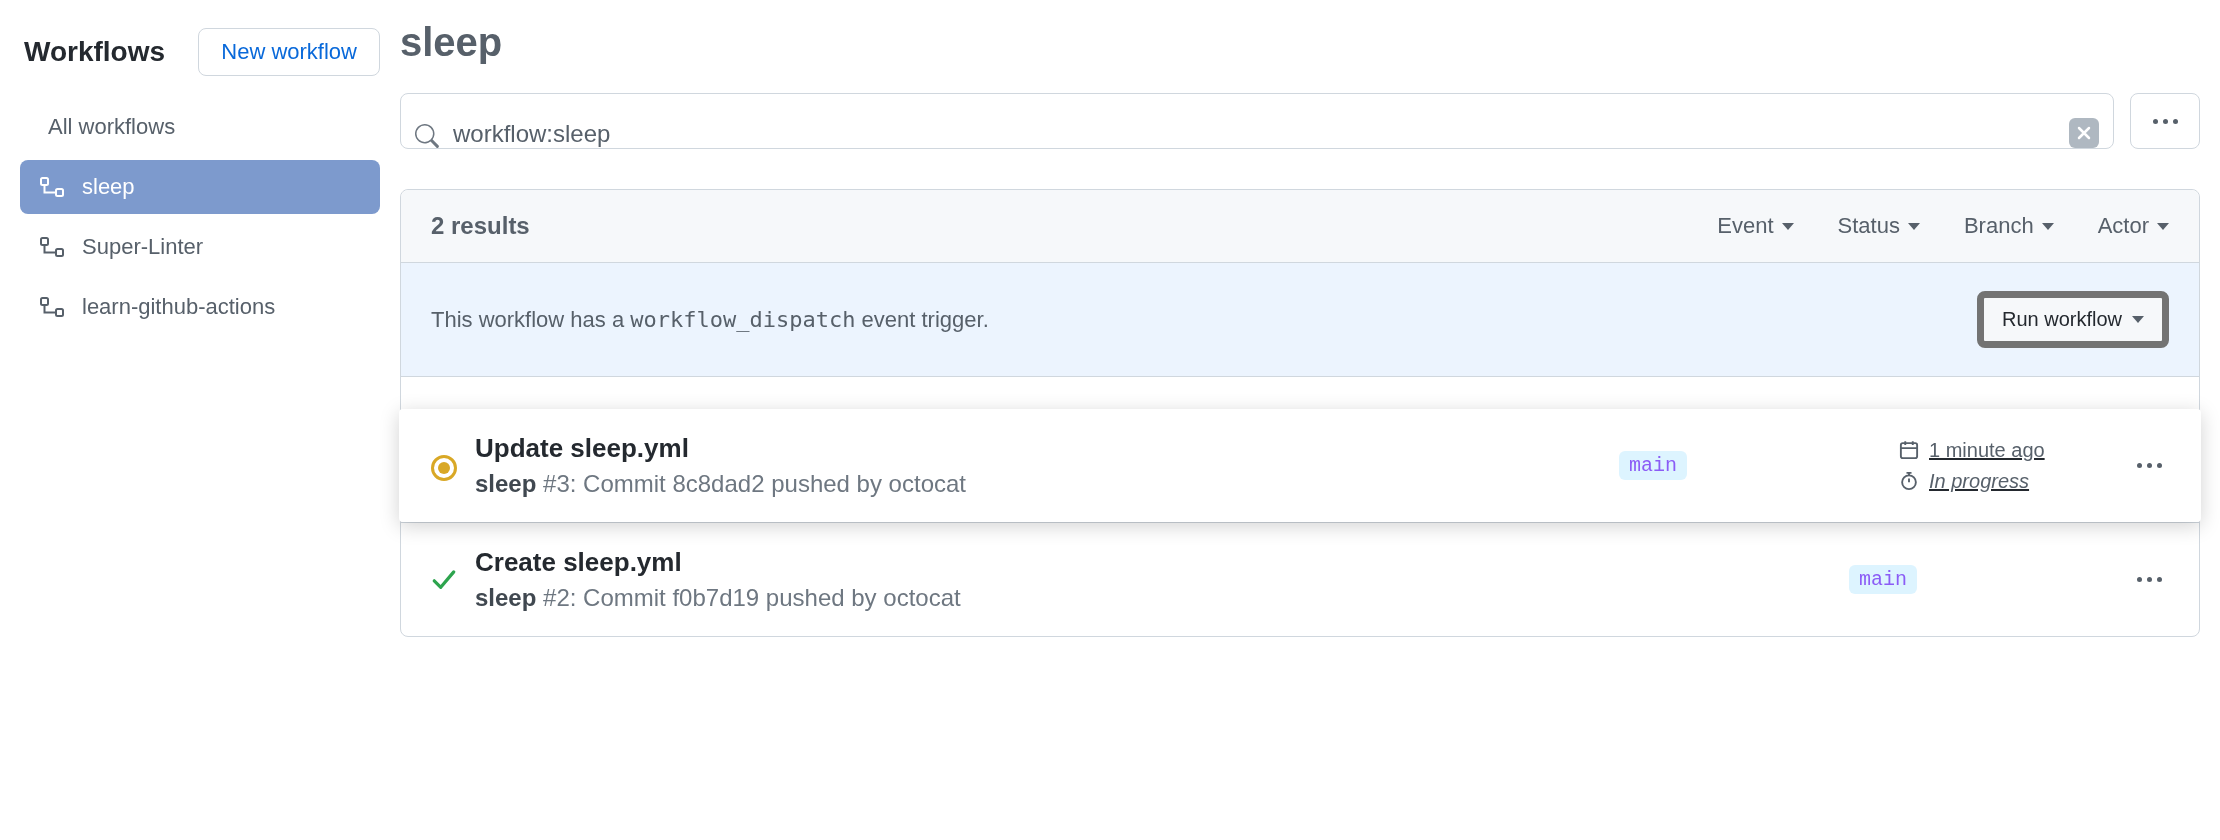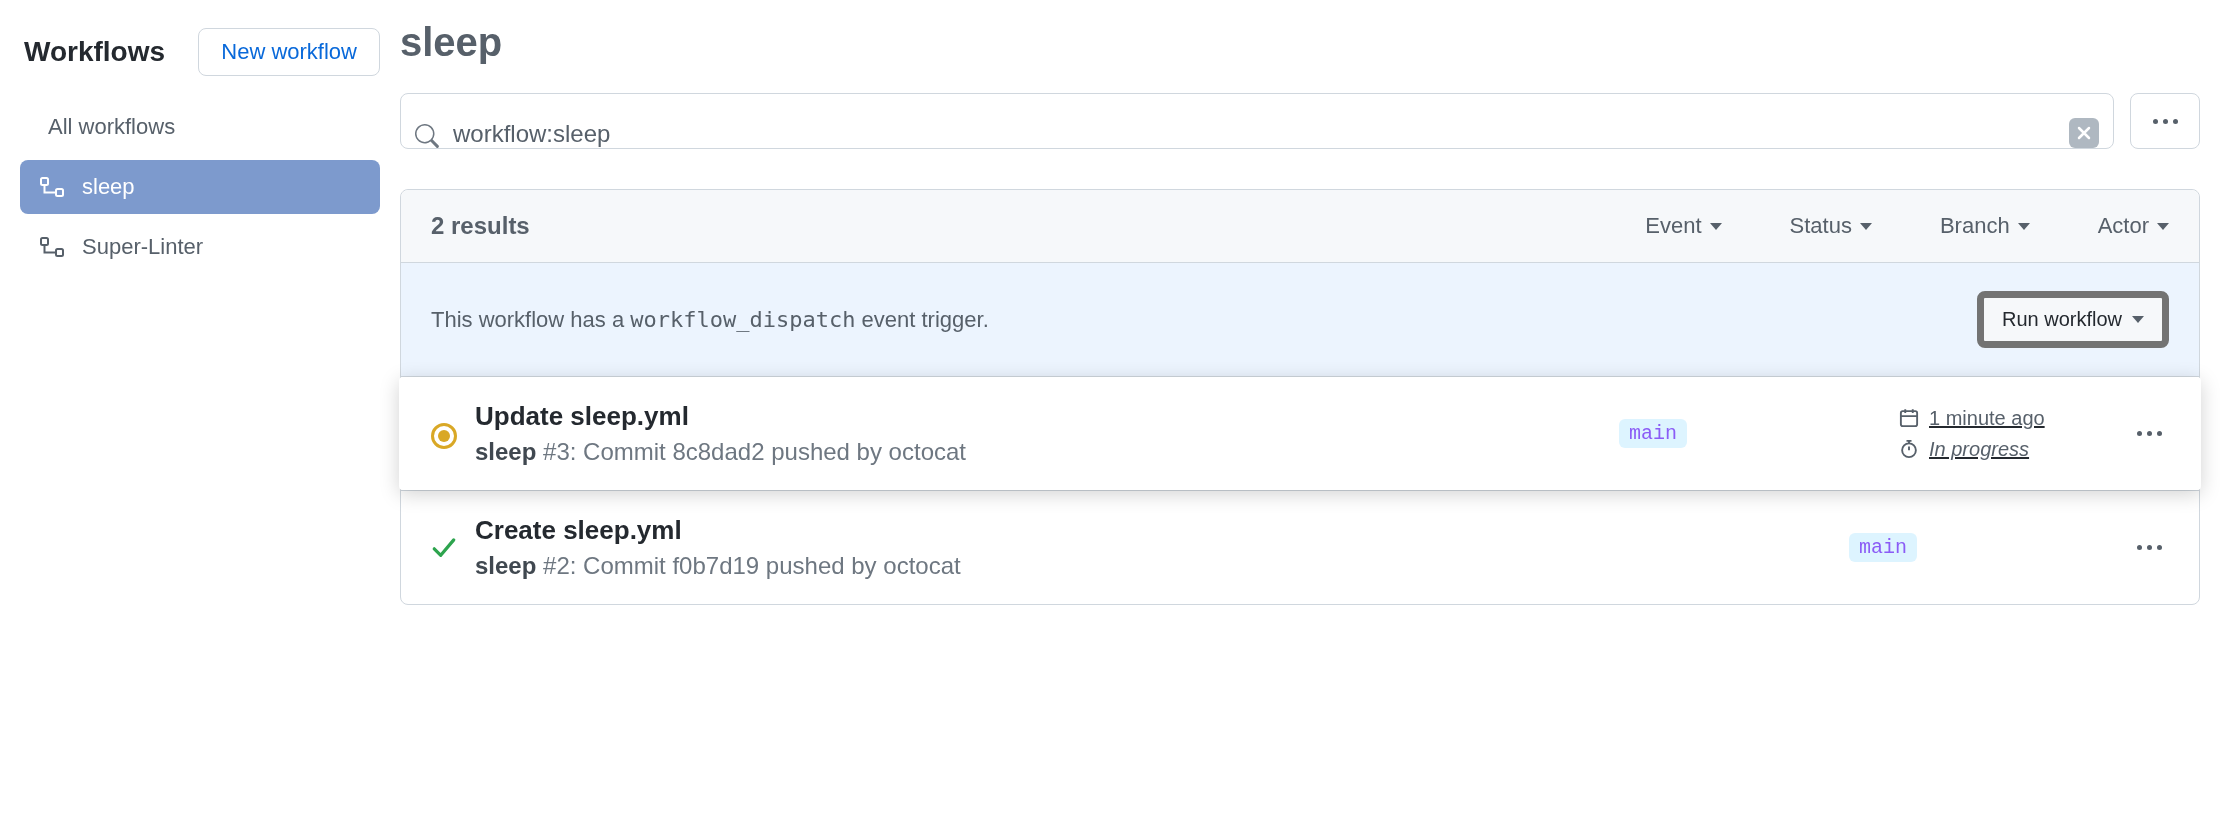--- a/index.html
+++ b/index.html
@@ -59,21 +59,21 @@
       width: 70px; height: 56px; border: 1px solid #d0d7de; border-radius: 8px;
       display:flex; align-items:center; justify-content:center; background:#fff; cursor:pointer;
     }
     .kebab-dots { display:flex; gap:5px; }
     .kebab-dots span { width:5px; height:5px; border-radius:50%; background:#57606a; }
     
     .results { border:1px solid #d0d7de; border-radius:8px; overflow:visible; }
     .results-header {
       display:flex; padding: 22px 30px;
       background:#f6f8fa; border-bottom:1px solid #d0d7de;
-      border-top-left-radius:8px; border-top-right-radius:8px;gap:24px;
+      border-top-left-radius:8px; border-top-right-radius:8px;
     }
     .results-count { font-size:24px; font-weight:600; color:#57606a; flex:1; }
     .filter { display:flex; align-items:center; gap:8px; font-size:22px; color:#57606a; margin-left:44px; cursor:pointer; }
     .caret { width:0; height:0; border-left:6px solid transparent; border-right:6px solid transparent; border-top:7px solid #57606a; }
     
     .dispatch {
       display:flex; align-items:center; justify-content:space-between;
       padding: 28px 30px; background:#ecf4fe; border-bottom:1px solid #d0d7de;
     }
     .dispatch-text { font-size:22px; color:#57606a; }
@@ -87,21 +87,21 @@
     .run-row {
       display:flex; align-items:center; padding: 24px 30px;
       position:relative;
     }
     .run-row.highlight {
       background:#fff;
       box-shadow: 0 4px 20px rgba(0,0,0,0.18);
       border-radius:4px;
       z-index:2;
       margin-left:-2px; margin-right:-2px;
-      padding-left:32px; padding-right:32px;
+      padding-left:32px; padding-right:32px;margin-top:32px;
     }
     .run-row.dim { border-top:1px solid #d0d7de; }
     .run-row:last-child { border-bottom-left-radius:8px; border-bottom-right-radius:8px; }
     .status-col { width:44px; display:flex; align-items:flex-start; padding-top:4px; }
     .status-running {
       width:26px; height:26px; border-radius:50%;
       border:3px solid #d9a826; display:flex; align-items:center; justify-content:center;
     }
     .status-running::after { content:""; width:12px; height:12px; border-radius:50%; background:#d9a826; }
     .status-success svg { width:26px; height:26px; color:#2da44e; }
@@ -141,20 +141,28 @@
     <span>sleep</span>
   </div>
   <div class="sidebar-item">
     <svg class="wf-icon" viewBox="0 0 24 20" fill="none" stroke="currentColor" stroke-width="2">
         <rect x="1" y="1" width="7" height="7" rx="1.5"></rect>
         <rect x="16" y="12" width="7" height="7" rx="1.5"></rect>
         <path d="M4.5 8 V15.5 H16"></path>
       </svg>
     <span>Super-Linter</span>
   </div>
+  <div class="sidebar-item">
+    <svg class="wf-icon" viewBox="0 0 24 20" fill="none" stroke="currentColor" stroke-width="2">
+        <rect x="1" y="1" width="7" height="7" rx="1.5"></rect>
+        <rect x="16" y="12" width="7" height="7" rx="1.5"></rect>
+        <path d="M4.5 8 V15.5 H16"></path>
+      </svg>
+    <span>learn-github-actions</span>
+  </div>
 </div>
 
 <div class="main">
   <div class="page-title">sleep</div>
 
   <div class="search-row">
     <div class="search-wrap">
       <svg class="search" viewBox="0 0 16 16" fill="currentColor">
           <path d="M11.742 10.344a6.5 6.5 0 1 0-1.397 1.398l3.85 3.85a1 1 0 0 0 1.415-1.414l-3.85-3.85zM12 6.5a5.5 5.5 0 1 1-11 0 5.5 5.5 0 0 1 11 0z"></path>
         </svg>

